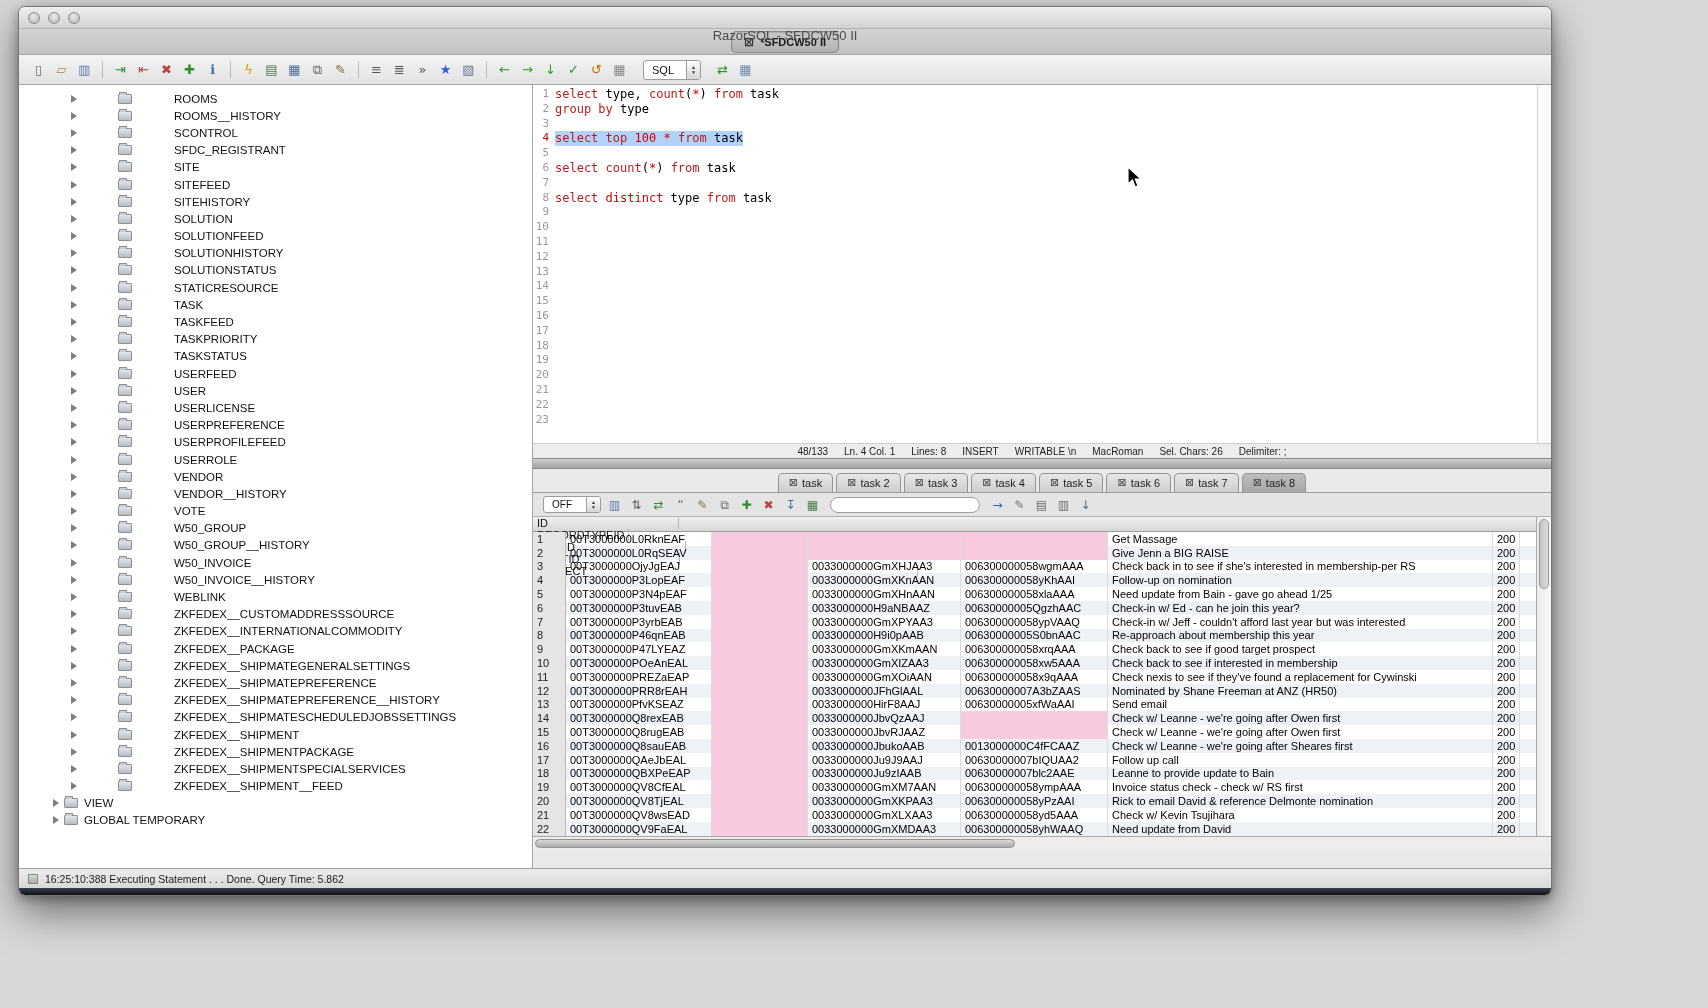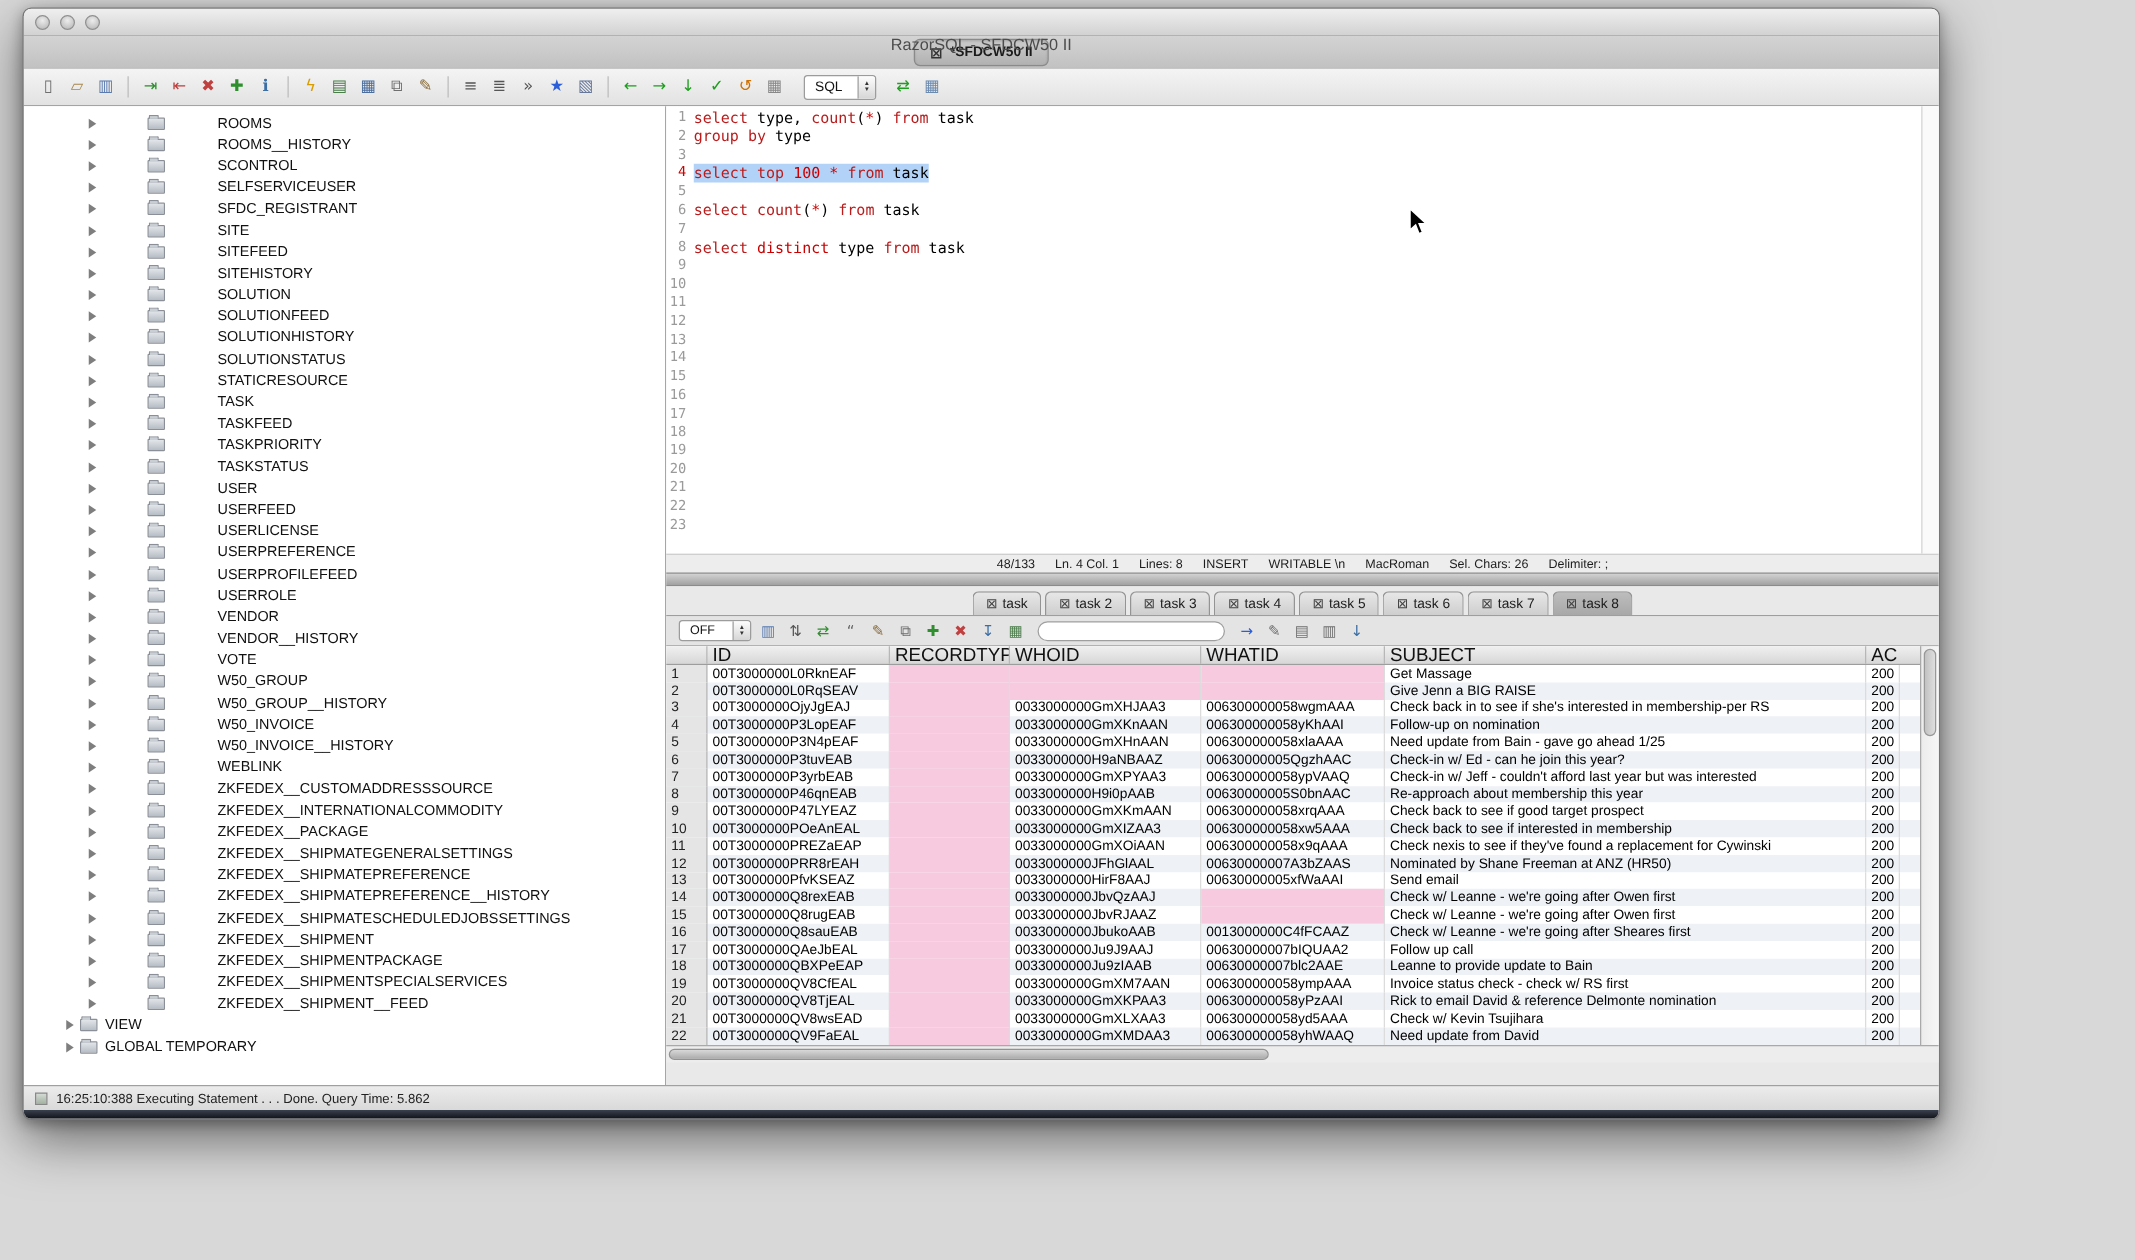--- a/index.html
+++ b/index.html
@@ -91,21 +91,21 @@
   .results-toolbar { height:24px; flex:0 0 auto; background:#e4e4e4; border-bottom:1px solid #b2b2b2;
     display:flex; align-items:center; gap:5px; padding:0 10px; }
   .results-toolbar .tb-icon { width:17px; height:17px; font-size:12px; }
   .search-input { width:150px; height:16px; border:1px solid #9f9f9f; border-radius:9px;
     font-size:10px; padding:0 8px; background:#fff; outline:none; margin:0 4px; }
 
   
   .results-area { flex:0 0 auto; display:flex; }
   .results-grid { flex:1; min-width:0; background:#fff; }
   .hrow { display:flex; height:15px; background:linear-gradient(#f0f0f0,#d7d7d7);
-    border-bottom:1px solid #9d9d9d; font-size:15px; color:#111; }
+    border-bottom:1px solid #9d9d9d; font-size:11px; color:#111;flex-direction:column; }
   .hc { padding:0 4px; border-right:1px solid #b7b7b7; display:flex; align-items:center;
     overflow:hidden; white-space:nowrap; flex:0 0 auto; }
   .c-num { width:33px; } .c-id { width:146px; } .c-rt { width:96px; }
   .c-who { width:153px; } .c-what { width:147px; } .c-sub { width:385px; }
   .c-ac { flex:1 1 auto; border-right:none; }
   .trow { display:flex; height:13.8px; font-size:11px; color:#000; background:#fff; }
   .trow:nth-child(even) { background:#eef1f5; }
   .tc { padding:0 4px; border-right:1px solid #dcdcdc; overflow:hidden; white-space:nowrap;
     display:flex; align-items:center; flex:0 0 auto; }
   .tc.c-num { background:#e5e5e5; border-right:1px solid #b7b7b7; color:#222; }
@@ -210,25 +210,20 @@
             <span class="tree-label">ROOMS__HISTORY</span>
           </div>
           <div class="tree-row lvl1">
             <span class="tri"></span>
             <span class="folder"></span>
             <span class="tree-label">SCONTROL</span>
           </div>
           <div class="tree-row lvl1">
             <span class="tri"></span>
             <span class="folder"></span>
-            <span class="tree-label">SELFSERVICEUSER</span>
-          </div>
-          <div class="tree-row lvl1">
-            <span class="tri"></span>
-            <span class="folder"></span>
             <span class="tree-label">SFDC_REGISTRANT</span>
           </div>
           <div class="tree-row lvl1">
             <span class="tri"></span>
             <span class="folder"></span>
             <span class="tree-label">SITE</span>
           </div>
           <div class="tree-row lvl1">
             <span class="tri"></span>
             <span class="folder"></span>
@@ -280,26 +275,26 @@
             <span class="tree-label">TASKPRIORITY</span>
           </div>
           <div class="tree-row lvl1">
             <span class="tri"></span>
             <span class="folder"></span>
             <span class="tree-label">TASKSTATUS</span>
           </div>
           <div class="tree-row lvl1">
             <span class="tri"></span>
             <span class="folder"></span>
+            <span class="tree-label">USERFEED</span>
+          </div>
+          <div class="tree-row lvl1">
+            <span class="tri"></span>
+            <span class="folder"></span>
             <span class="tree-label">USER</span>
-          </div>
-          <div class="tree-row lvl1">
-            <span class="tri"></span>
-            <span class="folder"></span>
-            <span class="tree-label">USERFEED</span>
           </div>
           <div class="tree-row lvl1">
             <span class="tri"></span>
             <span class="folder"></span>
             <span class="tree-label">USERLICENSE</span>
           </div>
           <div class="tree-row lvl1">
             <span class="tri"></span>
             <span class="folder"></span>
             <span class="tree-label">USERPREFERENCE</span>

